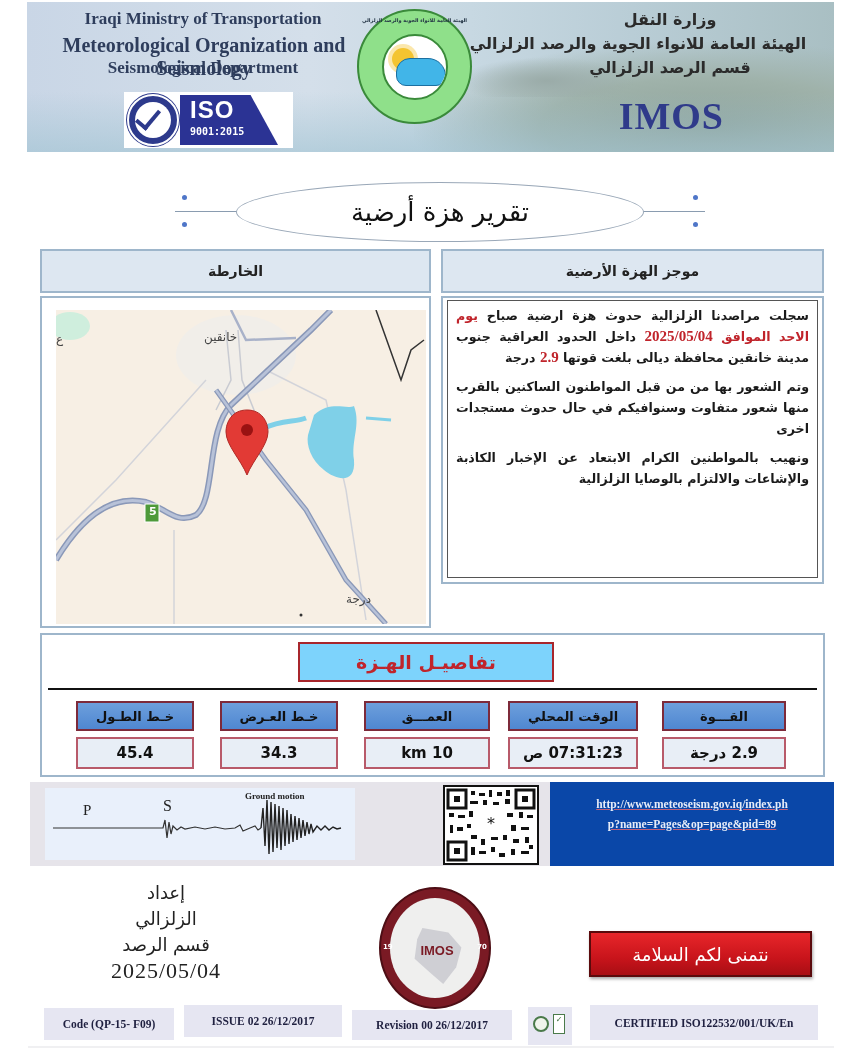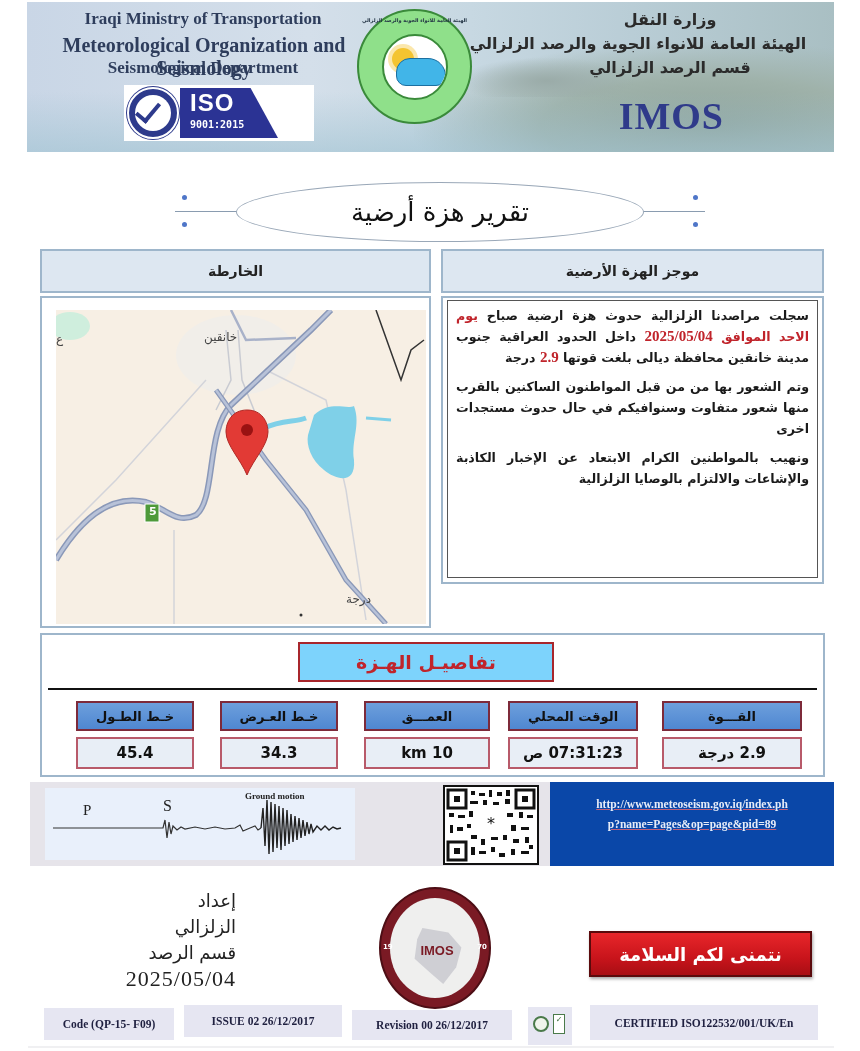--- a/index.html
+++ b/index.html
@@ -16,21 +16,21 @@
     background: radial-gradient(ellipse at 70% 60%, #8fa39a 0%, #9fb2aa 40%, rgba(170,190,190,0) 72%); }
   .banner .hill2 { position: absolute; left: 430px; top: 55px; width: 180px; height: 40px;
     background: radial-gradient(ellipse at 50% 60%, #9aaba8 0%, rgba(180,195,200,0) 70%); }
   .banner .water { position: absolute; left: 0; right: 0; bottom: 0; height: 60px;
     background: linear-gradient(180deg, rgba(170,200,215,0) 0%, rgba(160,195,210,0.6) 100%); }
   .en-title { position: absolute; left: 6px; width: 340px; text-align: center;
     font-family: "Liberation Serif", serif; font-weight: bold; color: #2e3d5c; }
   .en-t1 { top: 7px; font-size: 17px; }
   .en-t2 { top: 32px; font-size: 20px; left: 4px; width: 346px; }
   .en-t3 { top: 56px; font-size: 17px; }
-  .iso-badge { position: absolute; left: 97px; top: 83px; width: 190px; height: 56px; background: #fff; }
+  .iso-badge { position: absolute; left: 97px; top: 90px; width: 169px; height: 56px; background: #fff; }
   .iso-badge .seal { position: absolute; left: 3px; top: 2px; width: 52px; height: 52px; border-radius: 50%;
     background: #2d3a8c; border: 2px solid #fff; box-shadow: 0 0 0 1px #2d3a8c; }
   .iso-badge .seal .ring { position: absolute; left: 6px; top: 6px; width: 36px; height: 36px; border-radius: 50%; background: #fff; }
   .iso-badge .seal .check { position: absolute; left: 12px; top: 9px; width: 14px; height: 24px;
     border-right: 4px solid #2d3a8c; border-bottom: 4px solid #2d3a8c; transform: rotate(40deg); }
   .iso-badge .plate { position: absolute; left: 56px; top: 3px; width: 98px; height: 50px; background: #2b3394;
     clip-path: polygon(0 0, 72% 0, 100% 100%, 0 100%); }
   .iso-badge .iso-txt { position: absolute; left: 66px; top: 4px; color: #fff; font-family: "Liberation Sans", sans-serif; font-weight: bold; font-size: 24px; letter-spacing: 1px; }
   .iso-badge .iso-num { position: absolute; left: 66px; top: 34px; color: #fff; font-family: "DejaVu Sans Mono", monospace; font-weight: bold; font-size: 10px; }
 
@@ -91,30 +91,30 @@
   
   .band { position: absolute; left: 30px; top: 782px; width: 804px; height: 84px; background: #e6e4ea; }
   .seismo { position: absolute; left: 15px; top: 6px; width: 310px; height: 72px; background: #e9f0fb; }
   .seismo .lbl { position: absolute; font-family: "Liberation Serif", serif; color: #222; }
   .qr { position: absolute; left: 413px; top: 3px; width: 96px; height: 80px; background: #fff; border: 2px solid #111; overflow: hidden; }
   .url-box { position: absolute; left: 520px; top: 0; width: 284px; height: 84px; background: #0a47a8; }
   .url-box a { display: block; text-align: center; color: #e6ecf8; font-family: "Liberation Serif", serif; font-weight: bold; font-size: 11.5px;
     text-decoration: underline; text-decoration-color: #c0607a; line-height: 20px; margin-top: 10px; }
 
   
-  .prep { position: absolute; left: 96px; top: 880px; width: 140px; text-align: right; direction: rtl; font-size: 18px; color: #222; line-height: 26px; letter-spacing: 4px; margin-top: 8px; }
+  .prep { position: absolute; left: 96px; top: 880px; width: 140px; text-align: center; direction: rtl; font-size: 18px; color: #222; line-height: 26px; letter-spacing: 4px; }
   .prep .date { font-family: "Liberation Serif", serif; font-size: 22px; letter-spacing: 1px; direction: ltr; }
   .seal2 { position: absolute; left: 379px; top: 887px; width: 112px; height: 122px; border-radius: 50%; background: #7a1a24; border: 2px solid #4d0e15; }
   .seal2 .in { position: absolute; left: 9px; top: 9px; right: 9px; bottom: 9px; border-radius: 50%; background: #efefee; }
   .seal2 .iraq { position: absolute; left: 22px; top: 30px; width: 52px; height: 56px; background: #cfcfd4; clip-path: polygon(20% 0, 70% 8%, 95% 35%, 85% 70%, 60% 100%, 35% 80%, 5% 55%, 10% 20%); }
   .seal2 .imos { position: absolute; left: 22px; top: 45px; width: 50px; text-align: center; font-family: "Liberation Sans", sans-serif; font-weight: bold; font-size: 13px; color: #7a1a24; }
   .seal2 .yr { position: absolute; top: 54px; font-size: 7px; font-weight: bold; color: #fff; }
   .safety-btn { position: absolute; left: 589px; top: 931px; width: 223px; height: 46px;
     background: linear-gradient(180deg, #e8262a 0%, #c8141b 60%, #a80e14 100%); border: 2px solid #5a0a0c;
-    display: flex; align-items: center; justify-content: center; color: #fff; font-size: 18px; font-weight: bold; direction: rtl;
+    display: flex; align-items: center; justify-content: center; color: #fff; font-size: 18px; font-weight: normal; direction: rtl;
     box-shadow: 1px 2px 3px rgba(0,0,0,0.35); }
 
   .meta-box { position: absolute; background: #e6e6f2; font-family: "Liberation Serif", serif; font-weight: bold; font-size: 11.5px; color: #1f2040;
     display: flex; align-items: center; justify-content: center; }
   .cert-icons { position: absolute; left: 528px; top: 1007px; width: 44px; height: 38px; background: #e6e6f2; }
   .cert-icons .c1 { position: absolute; left: 5px; top: 9px; width: 16px; height: 16px; border-radius: 50%; border: 2px solid #4a7a4a; background: #f0f4ec; }
   .cert-icons .c2 { position: absolute; left: 25px; top: 7px; width: 12px; height: 20px; border: 1px solid #4a7a4a; background: #fff; font-size: 8px; text-align: center; color: #3a6a3a; }
   .bottom-rule { position: absolute; left: 28px; right: 26px; top: 1046px; height: 2px; background: #f0f0f2; }
 </style>
 </head>
@@ -228,21 +228,21 @@
     <div class="d-val">34.3</div>
   </div>
   <div class="d-col" style="left:322px;width:126px;">
     <div class="d-head">العمـــق</div>
     <div class="d-val">10 km</div>
   </div>
   <div class="d-col" style="left:466px;width:130px;">
     <div class="d-head">الوقت المحلي</div>
     <div class="d-val">07:31:23 ص</div>
   </div>
-  <div class="d-col" style="left:620px;width:140px;">
+  <div class="d-col" style="left:620px;width:124px;">
     <div class="d-head">القـــوة</div>
     <div class="d-val">2.9 درجة</div>
   </div>
 </div>
 
 <div class="band">
   <div class="seismo">
     <svg width="310" height="72" viewBox="0 0 310 72" style="position:absolute;left:0;top:0;">
       <path d="M8 40 L118 40 L120 32 L122 50 L124 34 L126 46 L128 38 L132 42 L136 39 L140 41 L150 39 L160 41 L170 39 L180 41 L190 40 L195 37 L198 43 L205 40 L210 38 L213 42 L216 40" stroke="#333" stroke-width="1.2" fill="none"></path>
       <path d="M216 40 L218 20 L220 58 L222 12 L224 66 L226 14 L228 64 L230 16 L232 60 L234 18 L236 62 L238 20 L240 58 L242 22 L244 56 L246 26 L248 54 L250 28 L252 52 L254 30 L256 50 L258 32 L260 48 L262 34 L264 46 L266 36 L268 44 L272 38 L276 42 L280 38 L284 42 L288 39 L292 41 L296 40" stroke="#222" stroke-width="1.4" fill="none"></path>

